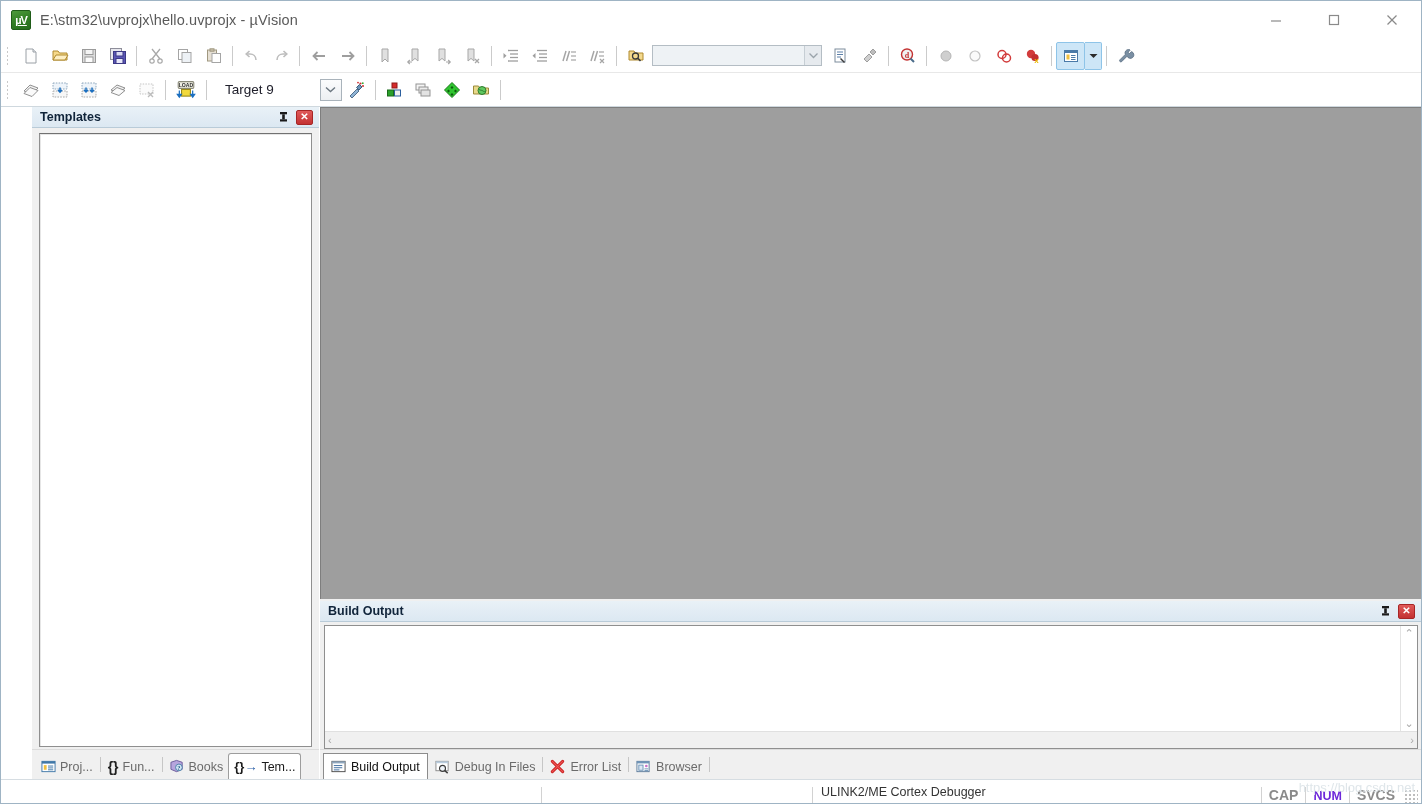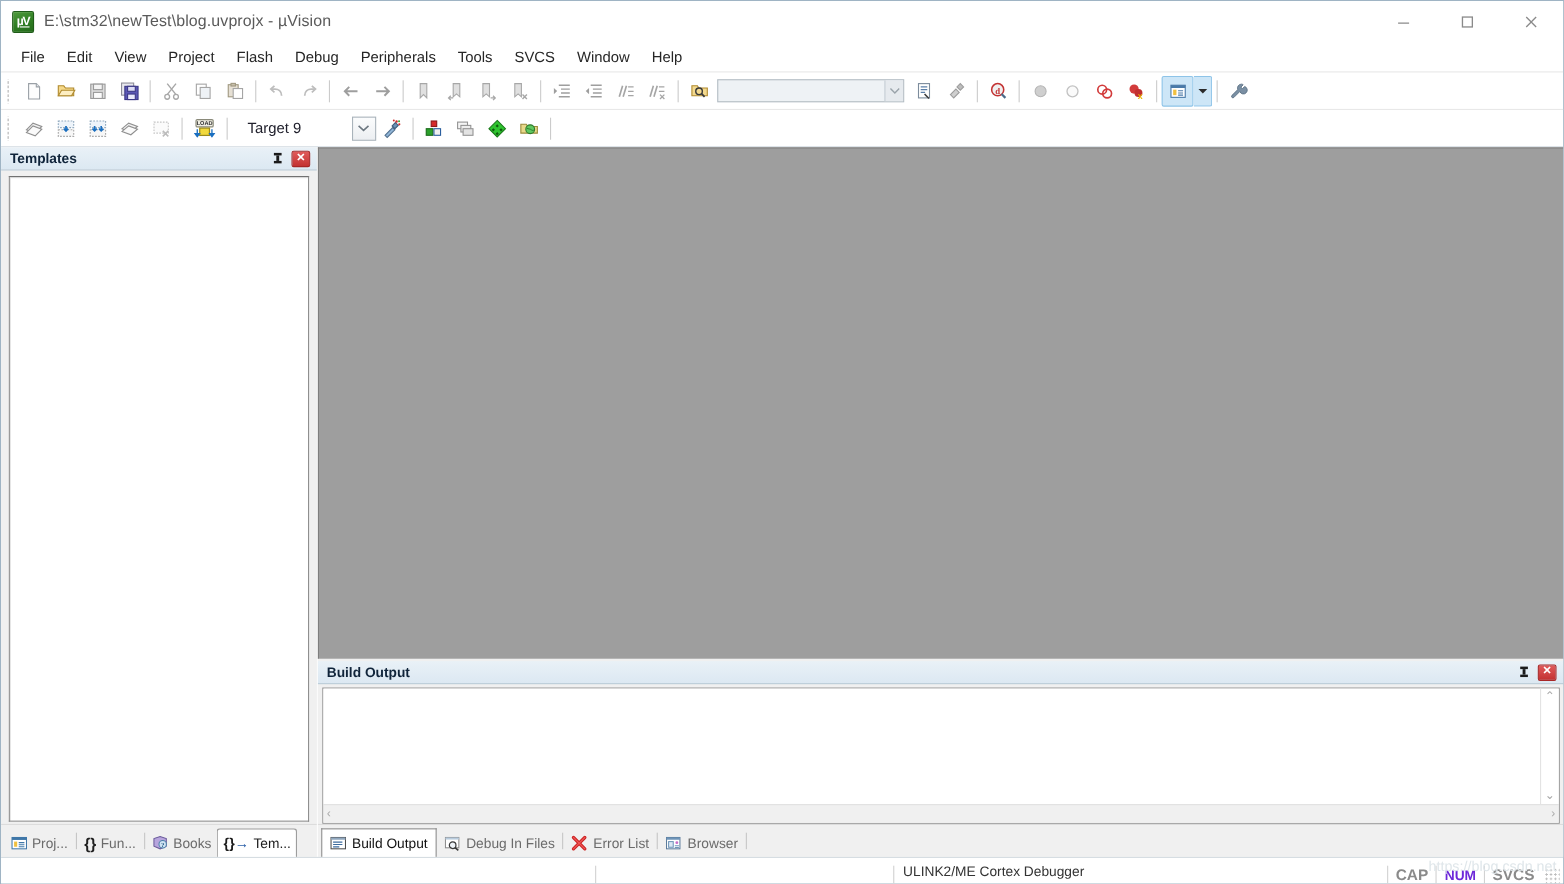--- a/index.html
+++ b/index.html
@@ -121,20 +121,21 @@
     flex: 1; display: flex; min-height: 0;
     background: #ffffff;
   }
 
   
   .left-dock {
     width: 288px; min-width: 288px;
     display: flex; flex-direction: column;
     background: #f0f0f0;
     border-right: 1px solid #ffffff;
+    margin-left: 31px;
   }
   .panel-caption {
     height: 21px; min-height: 21px;
     background: linear-gradient(#e9f1f7,#dce8f2);
     border-bottom: 1px solid #b9cbd8;
     display: flex; align-items: center;
     padding-left: 8px;
     position: relative;
   }
   .panel-caption .cap-text {
@@ -294,54 +295,41 @@
 </style>
 </head>
 <body>
 
 <div id="app">
 
   <div class="titlebar">
     <div class="title-icon">
         <span>µV</span>
       </div>
-    <div class="title-text">E:\stm32\newTest\blog.uvprojx - µVision</div>
+    <div class="title-text">E:\stm32\uvprojx\hello.uvprojx - µVision</div>
     <div class="win-buttons">
       <div class="win-btn">
         <svg class="ico" viewBox="0 0 18 18">
             <line x1="4" y1="10" x2="14" y2="10" stroke="#8a8a8a" stroke-width="1.2"></line>
           </svg>
       </div>
       <div class="win-btn">
         <svg class="ico" viewBox="0 0 18 18">
             <rect x="4.5" y="4.5" width="9" height="9" fill="none" stroke="#8a8a8a" stroke-width="1.2"></rect>
           </svg>
       </div>
       <div class="win-btn">
         <svg class="ico" viewBox="0 0 18 18">
             <line x1="4.5" y1="4.5" x2="13.5" y2="13.5" stroke="#8a8a8a" stroke-width="1.2"></line>
             <line x1="13.5" y1="4.5" x2="4.5" y2="13.5" stroke="#8a8a8a" stroke-width="1.2"></line>
           </svg>
       </div>
     </div>
   </div>
 
-  <div class="menubar">
-    <div class="menu-item">File</div>
-    <div class="menu-item">Edit</div>
-    <div class="menu-item">View</div>
-    <div class="menu-item">Project</div>
-    <div class="menu-item">Flash</div>
-    <div class="menu-item">Debug</div>
-    <div class="menu-item">Peripherals</div>
-    <div class="menu-item">Tools</div>
-    <div class="menu-item">SVCS</div>
-    <div class="menu-item">Window</div>
-    <div class="menu-item">Help</div>
-  </div>
 
   <div class="toolbar">
     <div class="grip"></div>
 
     <div class="tb-btn">
       <svg class="ico" viewBox="0 0 18 18">
           <path d="M4 2h7l3 3v11H4z" fill="#fdfdfd" stroke="#9aa0a6" stroke-width="1"></path>
           <path d="M11 2v3h3" fill="#e3e6e9" stroke="#9aa0a6" stroke-width="1"></path>
         </svg>
     </div>

